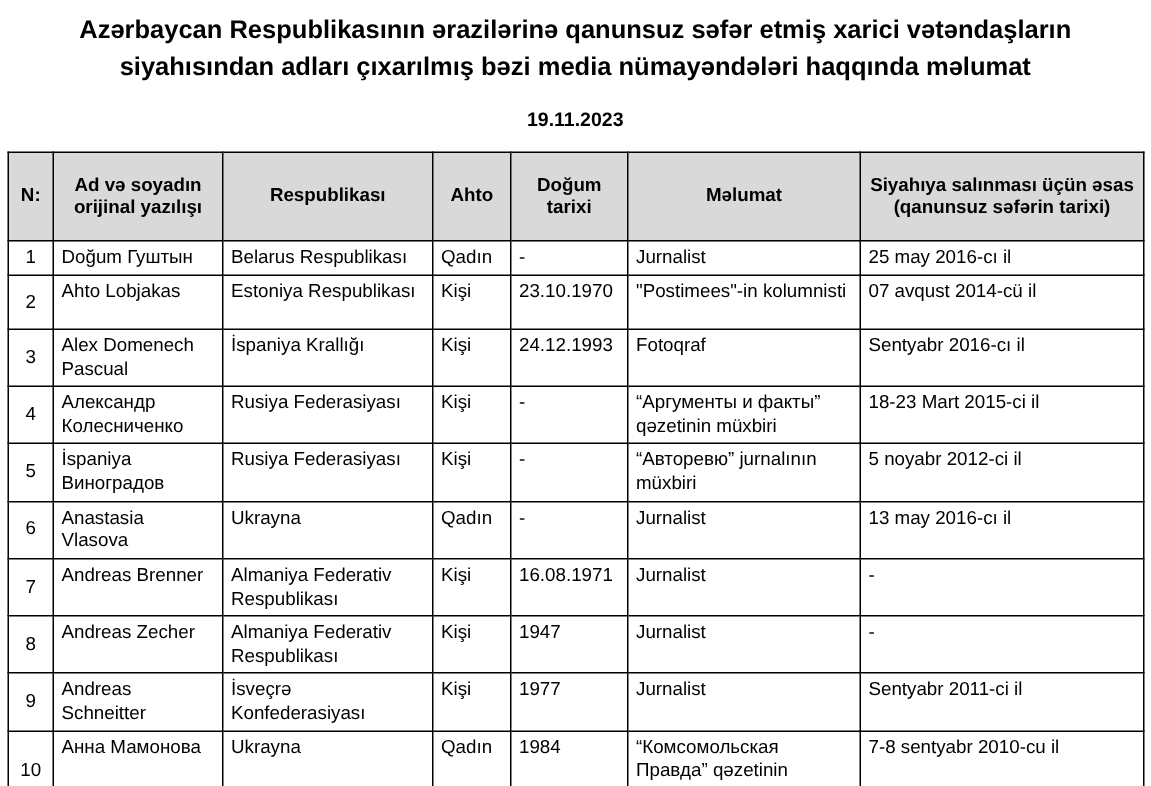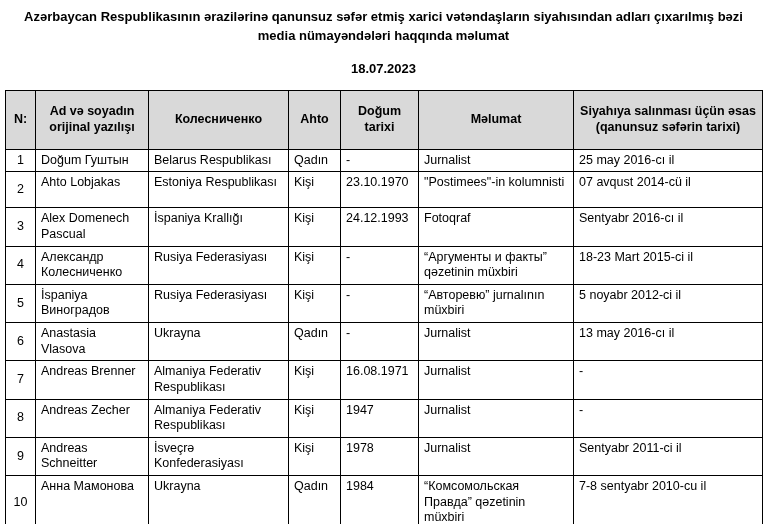--- a/index.html
+++ b/index.html
@@ -7,21 +7,21 @@
   body {
     width: 767px;
     height: 524px;
     background: #ffffff;
     color: #000000;
     font-family: "Liberation Sans", sans-serif;
     overflow: hidden;
   }
   .doc { padding: 0 5px; }
   .title {
-    font-size: 13px;
+    font-size: 17px;
     font-weight: bold;
     text-align: center;
     line-height: 1.45;
     margin: 8px 4px 0;
   }
   .date {
     font-size: 13px;
     font-weight: bold;
     text-align: center;
     margin: 15px 0 0;
@@ -60,37 +60,37 @@
   tbody tr:nth-child(9)  { height: 36px; }
   tbody tr:nth-child(10) { height: 46px; }
   tbody tr:nth-child(11) { height: 44px; }
   tbody td.c { vertical-align: middle; }
 </style>
 </head>
 <body>
 
 <div class="doc">
   <div class="title">Azərbaycan Respublikasının ərazilərinə qanunsuz səfər etmiş xarici vətəndaşların siyahısından adları çıxarılmış bəzi media nümayəndələri haqqında məlumat</div>
-  <div class="date">18.07.2023</div>
+  <div class="date">19.11.2023</div>
 
   <table class="data-table">
     <colgroup>
       <col style="width:30px">
         <col style="width:113px">
         <col style="width:140px">
         <col style="width:52px">
         <col style="width:78px">
         <col style="width:155px">
         <col style="width:189px">
     </colgroup>
     <thead>
       <tr>
         <th>N:</th>
         <th>Ad və soyadın orijinal yazılışı</th>
-        <th>Колесниченко</th>
+        <th>Respublikası</th>
         <th>Ahto</th>
         <th>Doğum tarixi</th>
         <th>Məlumat</th>
         <th>Siyahıya salınması üçün əsas (qanunsuz səfərin tarixi)</th>
       </tr>
     </thead>
     <tbody>
       <tr>
         <td class="c">1</td>
         <td>Doğum Гуштын</td>
@@ -161,21 +161,21 @@
         <td>Kişi</td>
         <td>1947</td>
         <td>Jurnalist</td>
         <td>-</td>
       </tr>
       <tr>
         <td class="c">9</td>
         <td>Andreas Schneitter</td>
         <td>İsveçrə Konfederasiyası</td>
         <td>Kişi</td>
-        <td>1978</td>
+        <td>1977</td>
         <td>Jurnalist</td>
         <td>Sentyabr 2011-ci il</td>
       </tr>
       <tr>
         <td class="c">10</td>
         <td>Анна Мамонова</td>
         <td>Ukrayna</td>
         <td>Qadın</td>
         <td>1984</td>
         <td>“Комсомольская Правда” qəzetinin müxbiri</td>

